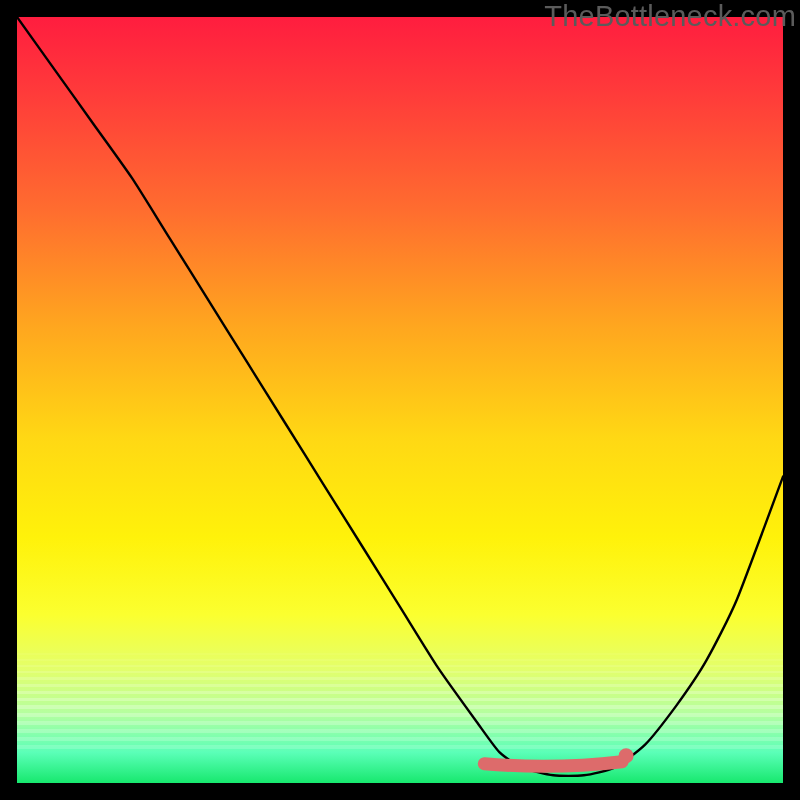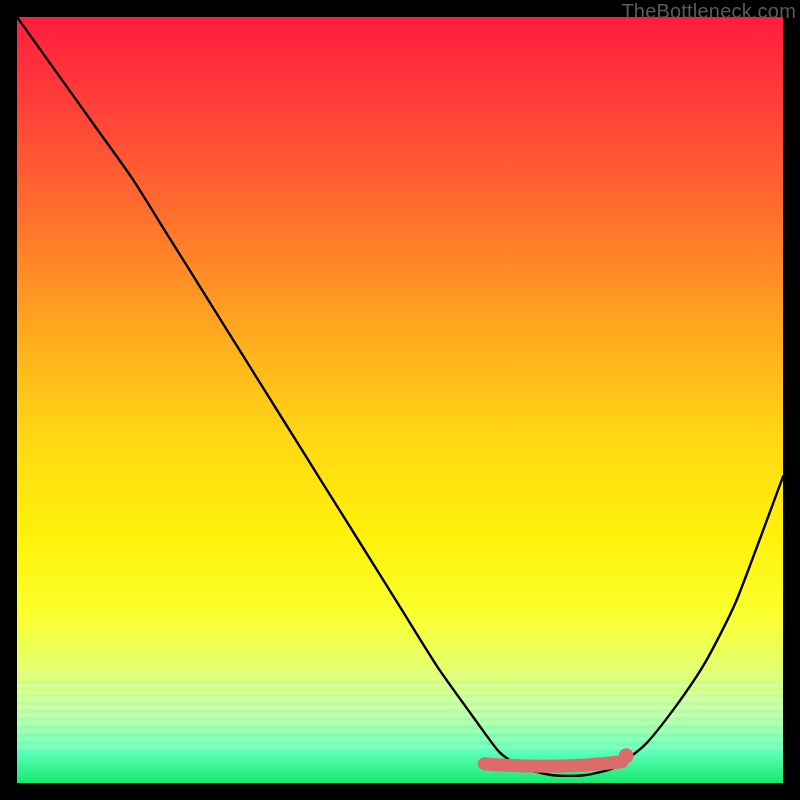--- a/index.html
+++ b/index.html
@@ -56,21 +56,21 @@
     position: absolute;
     left: 0;
     width: 766px;
     background: rgba(255,255,255,0.55);
   }
   .attrib {
     position: absolute;
     top: 0px;
     right: 4px;
     font-family: Arial, Helvetica, sans-serif;
-    font-size: 20px;
+    font-size: 29px;
     color: #5b5b5b;
     letter-spacing: 0.2px;
   }
   svg.curve {
     position: absolute;
     left: 0;
     top: 0;
     width: 766px;
     height: 766px;
     pointer-events: none;

